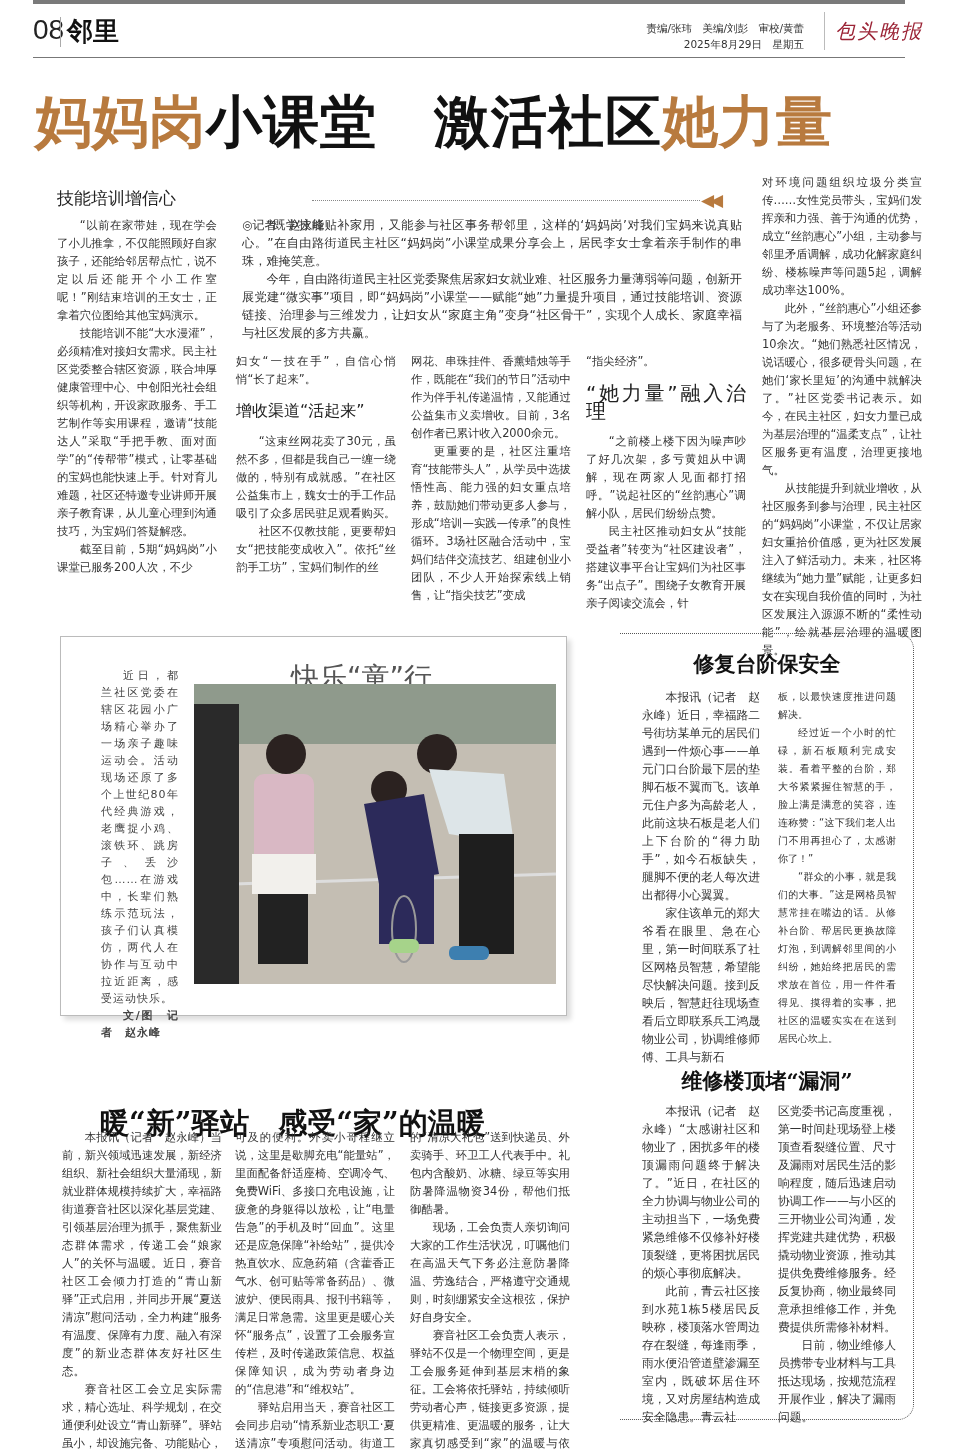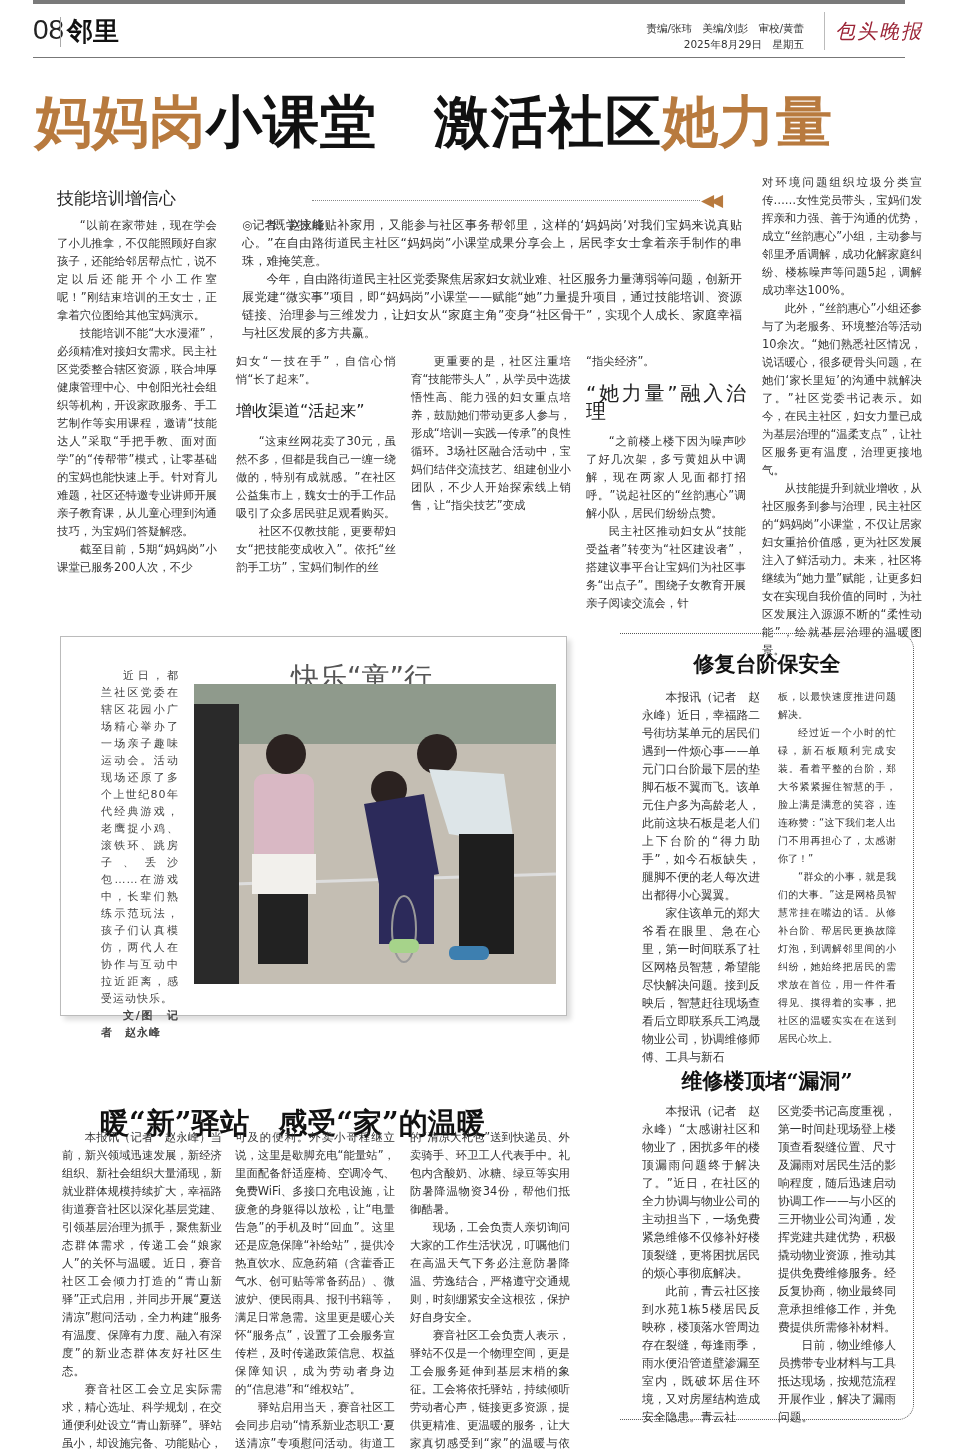--- a/index.html
+++ b/index.html
@@ -67,20 +67,21 @@
 </div>
 
 <div class="abs txt" style="left:236px;top:352px;width:160px;">
   <p style="text-indent:0">妇女“一技在手”，自信心悄悄“长了起来”。</p>
   <div class="sub" style="margin:14px 0 12px;font-size:16px;">增收渠道“活起来”</div>
   <p>“这束丝网花卖了30元，虽然不多，但都是我自己一缠一绕做的，特别有成就感。”在社区公益集市上，魏女士的手工作品吸引了众多居民驻足观看购买。</p>
   <p>社区不仅教技能，更要帮妇女“把技能变成收入”。依托“丝韵手工坊”，宝妈们制作的丝</p>
 </div>
 
 <div class="abs txt" style="left:411px;top:352px;width:160px;">
+  <p style="text-indent:0">网花、串珠挂件、香薰蜡烛等手作，既能在“我们的节日”活动中作为伴手礼传递温情，又能通过公益集市义卖增收。目前，3名创作者已累计收入2000余元。</p>
   <p>更重要的是，社区注重培育“技能带头人”，从学员中选拔悟性高、能力强的妇女重点培养，鼓励她们带动更多人参与，形成“培训—实践—传承”的良性循环。3场社区融合活动中，宝妈们结伴交流技艺、组建创业小团队，不少人开始探索线上销售，让“指尖技艺”变成</p>
 </div>
 
 <div class="abs txt" style="left:586px;top:352px;width:160px;">
   <p style="text-indent:0">“指尖经济”。</p>
   <div class="sub" style="margin:14px 0 12px;font-size:20px;">“她力量”融入治理</div>
   <p>“之前楼上楼下因为噪声吵了好几次架，多亏黄姐从中调解，现在两家人见面都打招呼。”说起社区的“丝韵惠心”调解小队，居民们纷纷点赞。</p>
   <p>民主社区推动妇女从“技能受益者”转变为“社区建设者”，搭建议事平台让宝妈们为社区事务“出点子”。围绕子女教育开展亲子阅读交流会，针</p>
 </div>
 

